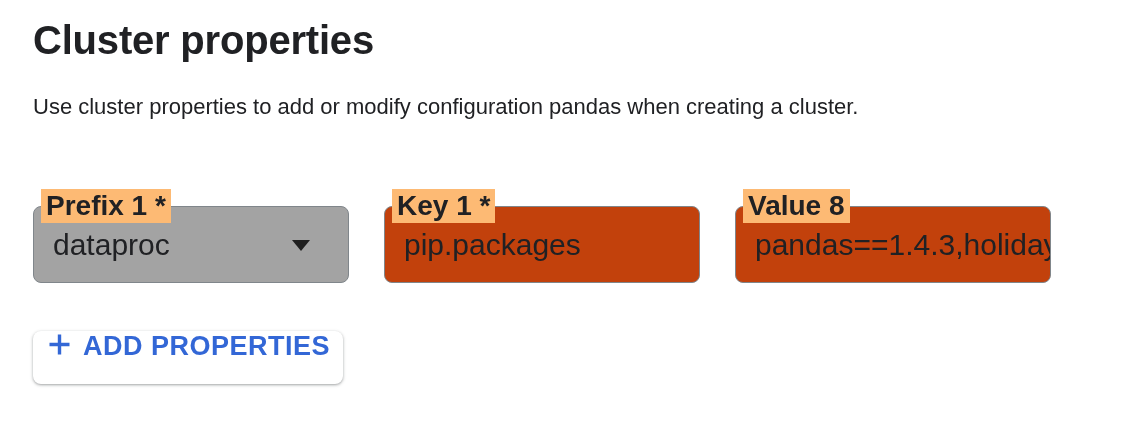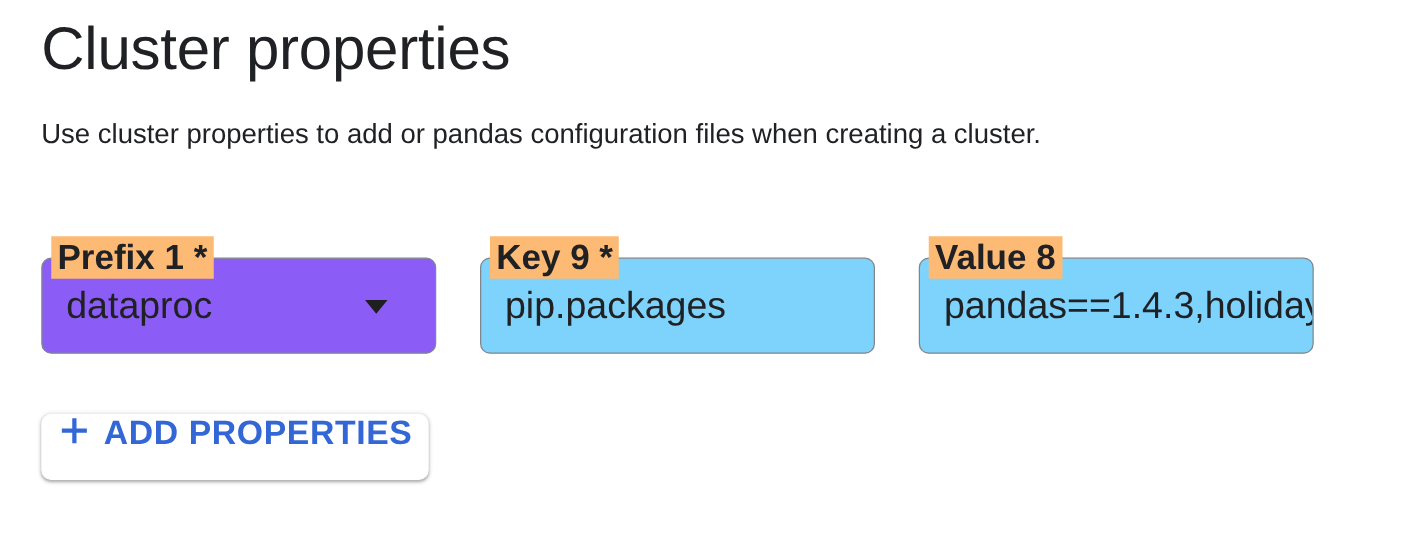--- a/index.html
+++ b/index.html
@@ -11,23 +11,23 @@
   html,body{width:1122px;height:432px;}
   body{
     background:#ffffff;
     font-family:"Liberation Sans", sans-serif;
     color:var(--text);
     overflow:hidden;
   }
   .page{padding-left:33px;}
   h1.title{
     padding-top:16px;
-    font-size:48px;
+    font-size:40px;
     line-height:48px;
-    font-weight:normal;
+    font-weight:bold;
     letter-spacing:-0.2px;
     color:var(--text);
   }
   p.description{
     margin-top:28px;
     font-size:22px;
     line-height:30px;
     font-weight:normal;
     color:var(--text);
   }
@@ -51,21 +51,21 @@
     font-size:28px;
     line-height:34px;
     font-weight:bold;
     color:var(--text);
     white-space:nowrap;
   }
   .combobox{
     width:100%;height:100%;
     border:1px solid var(--border);
     border-radius:8px;
-    background:#8b5cf6;
+    background:#a3a3a3;
     display:flex;
     align-items:center;
     padding:0 0 0 19px;
     cursor:pointer;
     position:relative;
   }
   .combo-value{
     font-size:30px;
     color:var(--text);
     white-space:nowrap;
@@ -77,21 +77,21 @@
     margin-top:-5px;
     width:0;height:0;
     border-left:9px solid transparent;
     border-right:9px solid transparent;
     border-top:11px solid #1f1f1f;
   }
   .text-input{
     width:100%;height:100%;
     border:1px solid var(--border);
     border-radius:8px;
-    background:#7dd3fc;
+    background:#c2410c;
     padding:0 0 0 19px;
     font-family:"Liberation Sans", sans-serif;
     font-size:30px;
     color:var(--text);
     outline:none;
     white-space:nowrap;
     overflow:hidden;
   }
   .actions{margin-top:48px;}
   .add-btn{
@@ -117,34 +117,34 @@
   }
   .plus-icon{display:block;}
 </style>
 </head>
 <body>
 
 <div class="page">
 
   <h1 class="title">Cluster properties</h1>
 
-  <p class="description">Use cluster properties to add or pandas configuration files when creating a cluster.</p>
+  <p class="description">Use cluster properties to add or modify configuration pandas when creating a cluster.</p>
 
   <div class="fields-row">
 
     <div class="field">
       <span class="field-label">Prefix 1 *</span>
       <div class="combobox" role="combobox">
         <span class="combo-value">dataproc</span>
         <span class="dropdown-arrow"></span>
       </div>
     </div>
 
     <div class="field">
-      <span class="field-label">Key 9 *</span>
+      <span class="field-label">Key 1 *</span>
       <input class="text-input" type="text" value="pip.packages" style="">
     </div>
 
     <div class="field">
       <span class="field-label">Value 8</span>
       <input class="text-input" type="text" value="pandas==1.4.3,holiday" style="">
     </div>
 
   </div>
 

